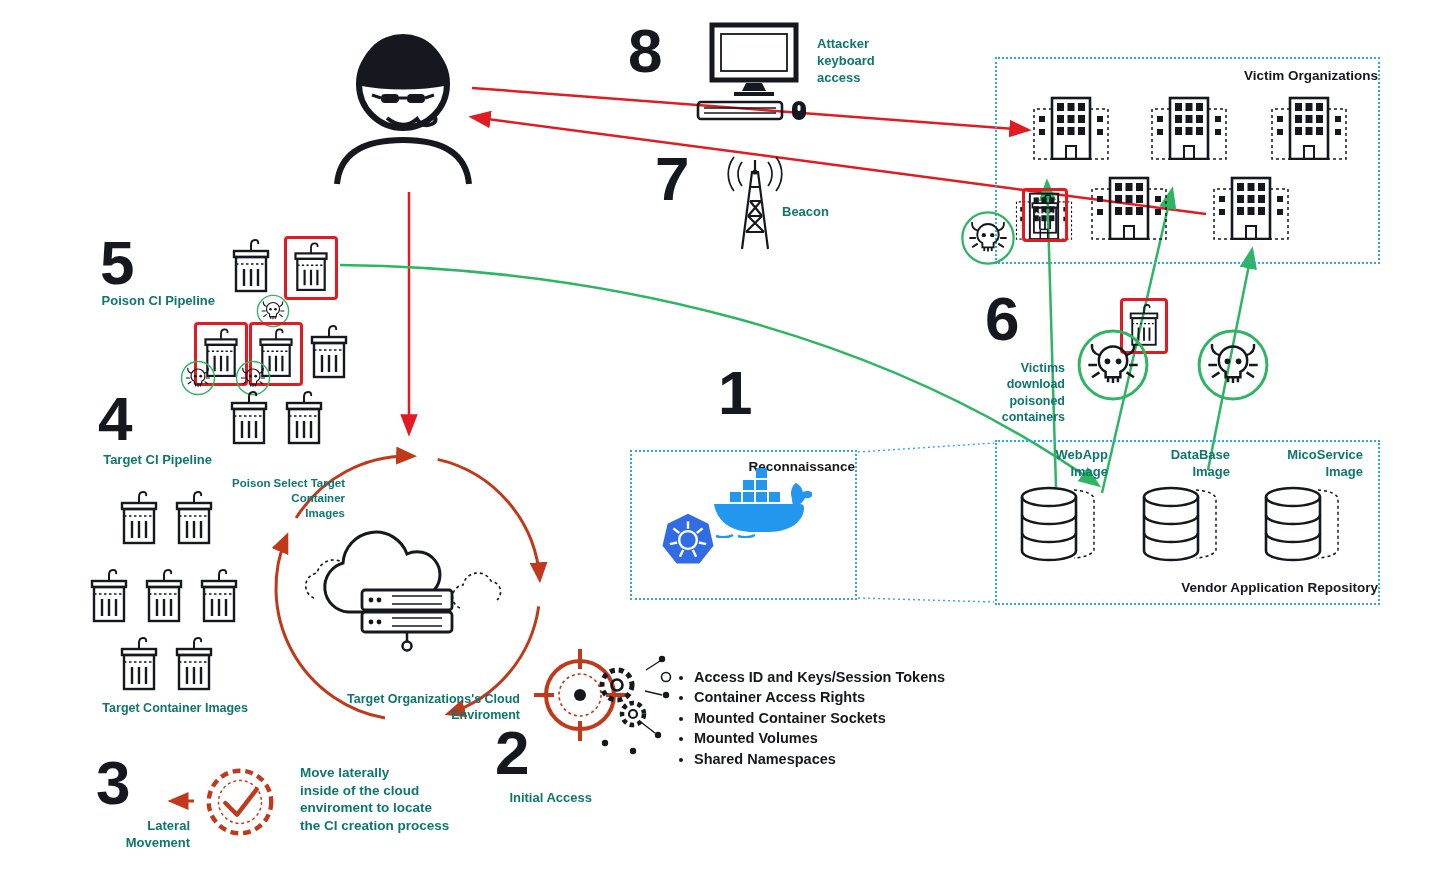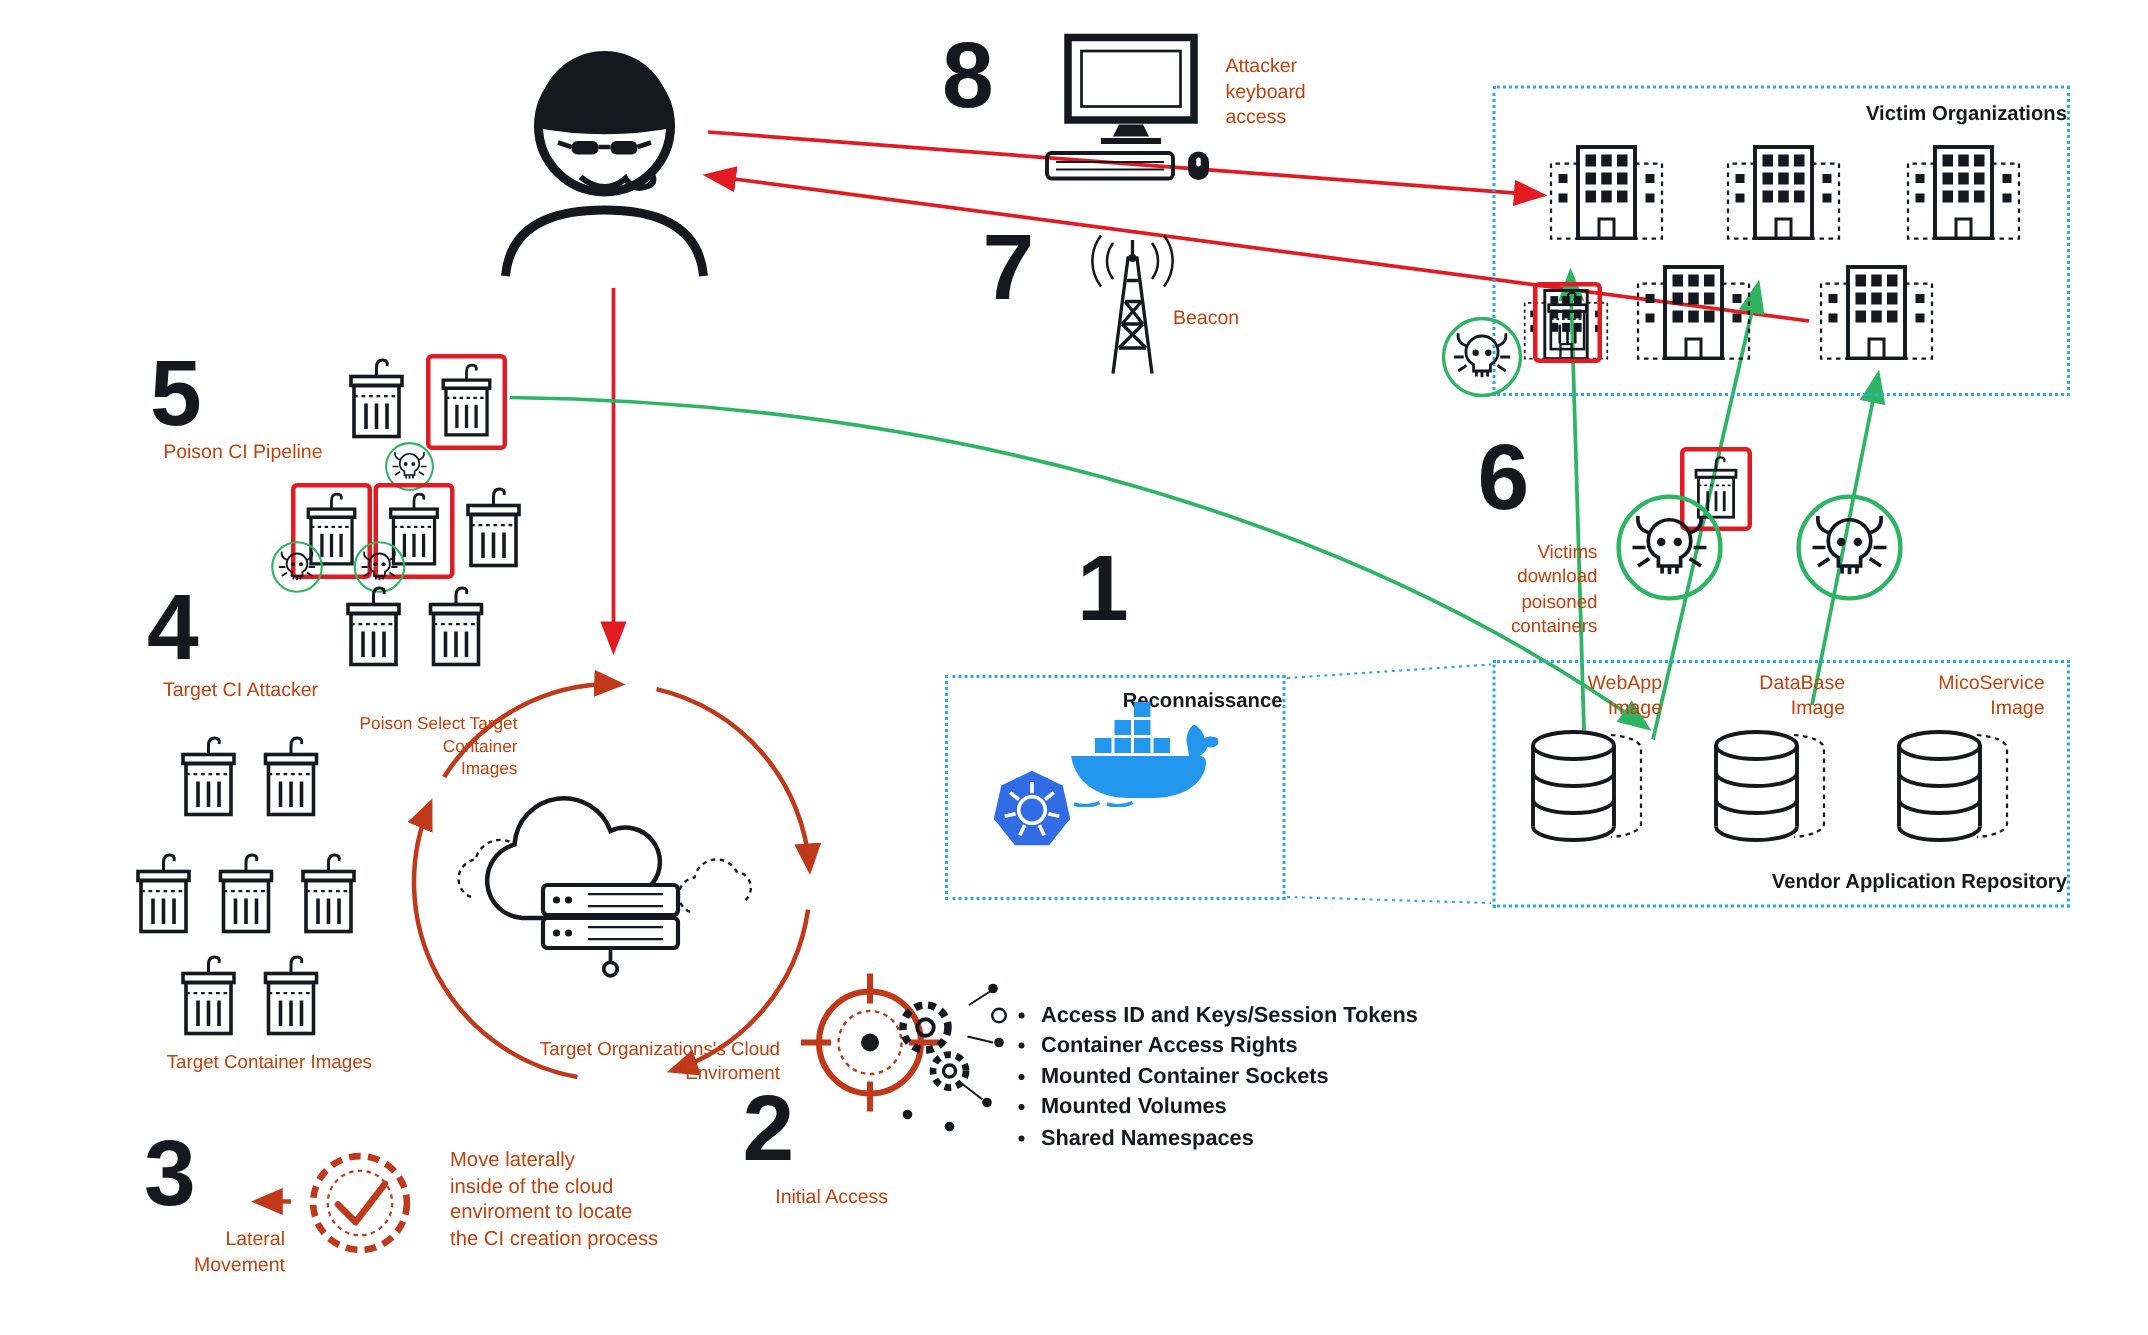--- a/index.html
+++ b/index.html
@@ -1,21 +1,21 @@
 <!DOCTYPE html>
 <html><head>
 <meta charset="utf-8">
 <style>
   html,body{margin:0;padding:0;background:#fff;}
   .canvas{position:relative;width:1432px;height:890px;background:#fff;overflow:hidden;
           font-family:"Liberation Sans", sans-serif;color:#15181f;}
   .abs{position:absolute;}
   .layer{position:absolute;left:0;top:0;pointer-events:none;}
   .num{position:absolute;font-size:62px;font-weight:900;line-height:1;color:#15181f;letter-spacing:-1px;}
-  .lbl{position:absolute;font-size:13px;font-weight:400;line-height:1.3;white-space:pre-line;color:#c2410c;}
+  .lbl{position:absolute;font-size:13px;font-weight:700;line-height:1.3;white-space:pre-line;color:#0f766e;}
   .center{text-align:right;}
   .dotted-box{position:absolute;border:2px dotted #29abe2;box-sizing:border-box;}
   .box-title{position:absolute;left:0;right:0;text-align:right;font-size:13.5px;font-weight:700;}
   .icon-black{color:#15181f;}
   .poison-frame{position:absolute;border:3px solid #e21b22;border-radius:4px;padding:2px 3px;line-height:0;}
   ul.access{position:absolute;margin:0;padding-left:20px;font-size:14.5px;font-weight:700;line-height:1.27;}
   ul.access li{margin:2px 0;}
   .small-note{font-size:11.5px;margin-top:32px;}
 </style>
 </head>
@@ -298,21 +298,21 @@
       <use href="#sym-skull"></use>
     </svg>
   <svg class="abs icon-black" style="left:226px;top:390px" width="46" height="58">
       <use href="#sym-container"></use>
     </svg>
   <svg class="abs icon-black" style="left:281px;top:390px" width="46" height="58">
       <use href="#sym-container"></use>
     </svg>
 
   <div class="num" style="left:98px;top:388px">4</div>
-  <div class="lbl center" style="left:52px;top:452px;width:160px">Target CI Attacker</div>
+  <div class="lbl center" style="left:52px;top:452px;width:160px">Target CI Pipeline</div>
   <div class="lbl center small-note" style="left:200px;top:444px;width:145px">Poison Select Target
 Container
 Images</div>
 
   <svg class="abs icon-black" style="left:116px;top:490px" width="46" height="58">
       <use href="#sym-container"></use>
     </svg>
   <svg class="abs icon-black" style="left:171px;top:490px" width="46" height="58">
       <use href="#sym-container"></use>
     </svg>

